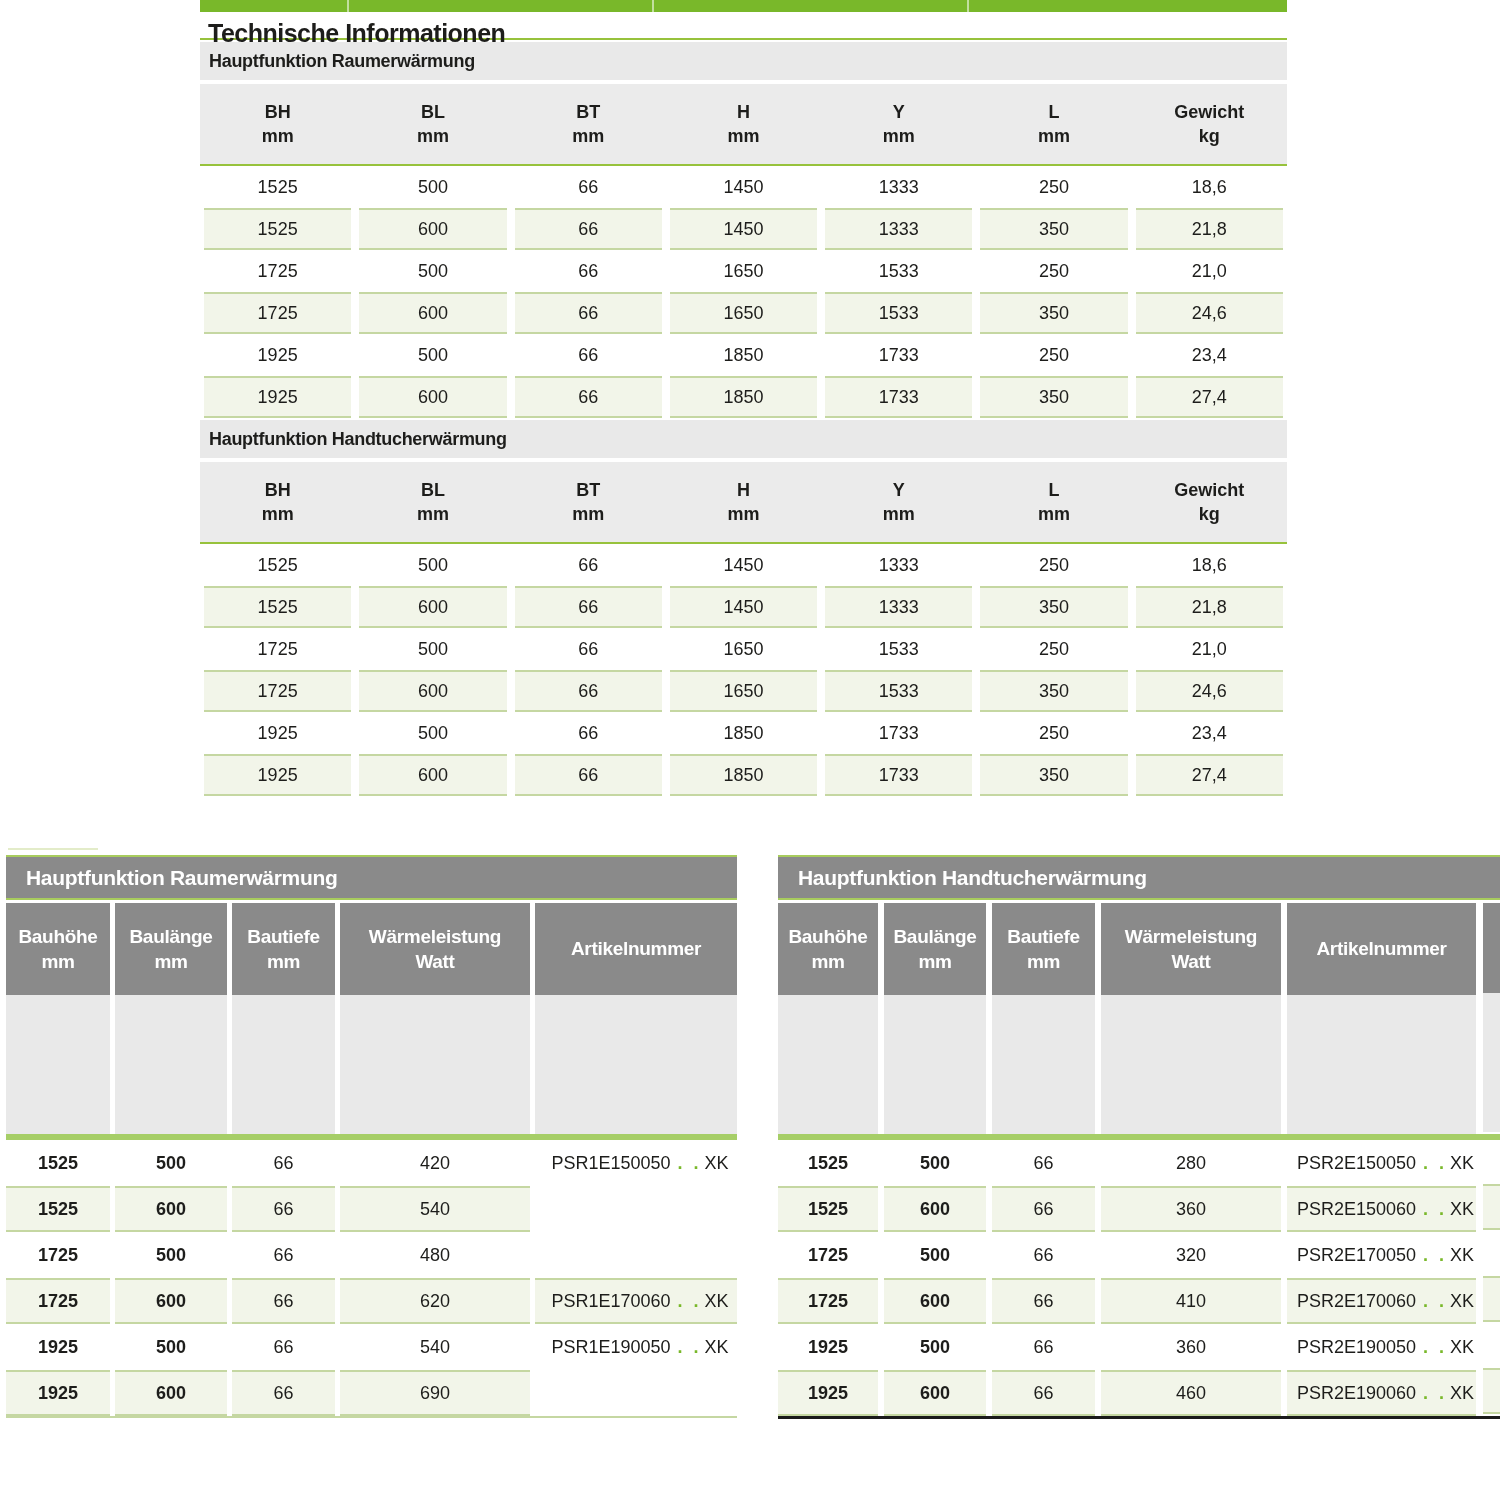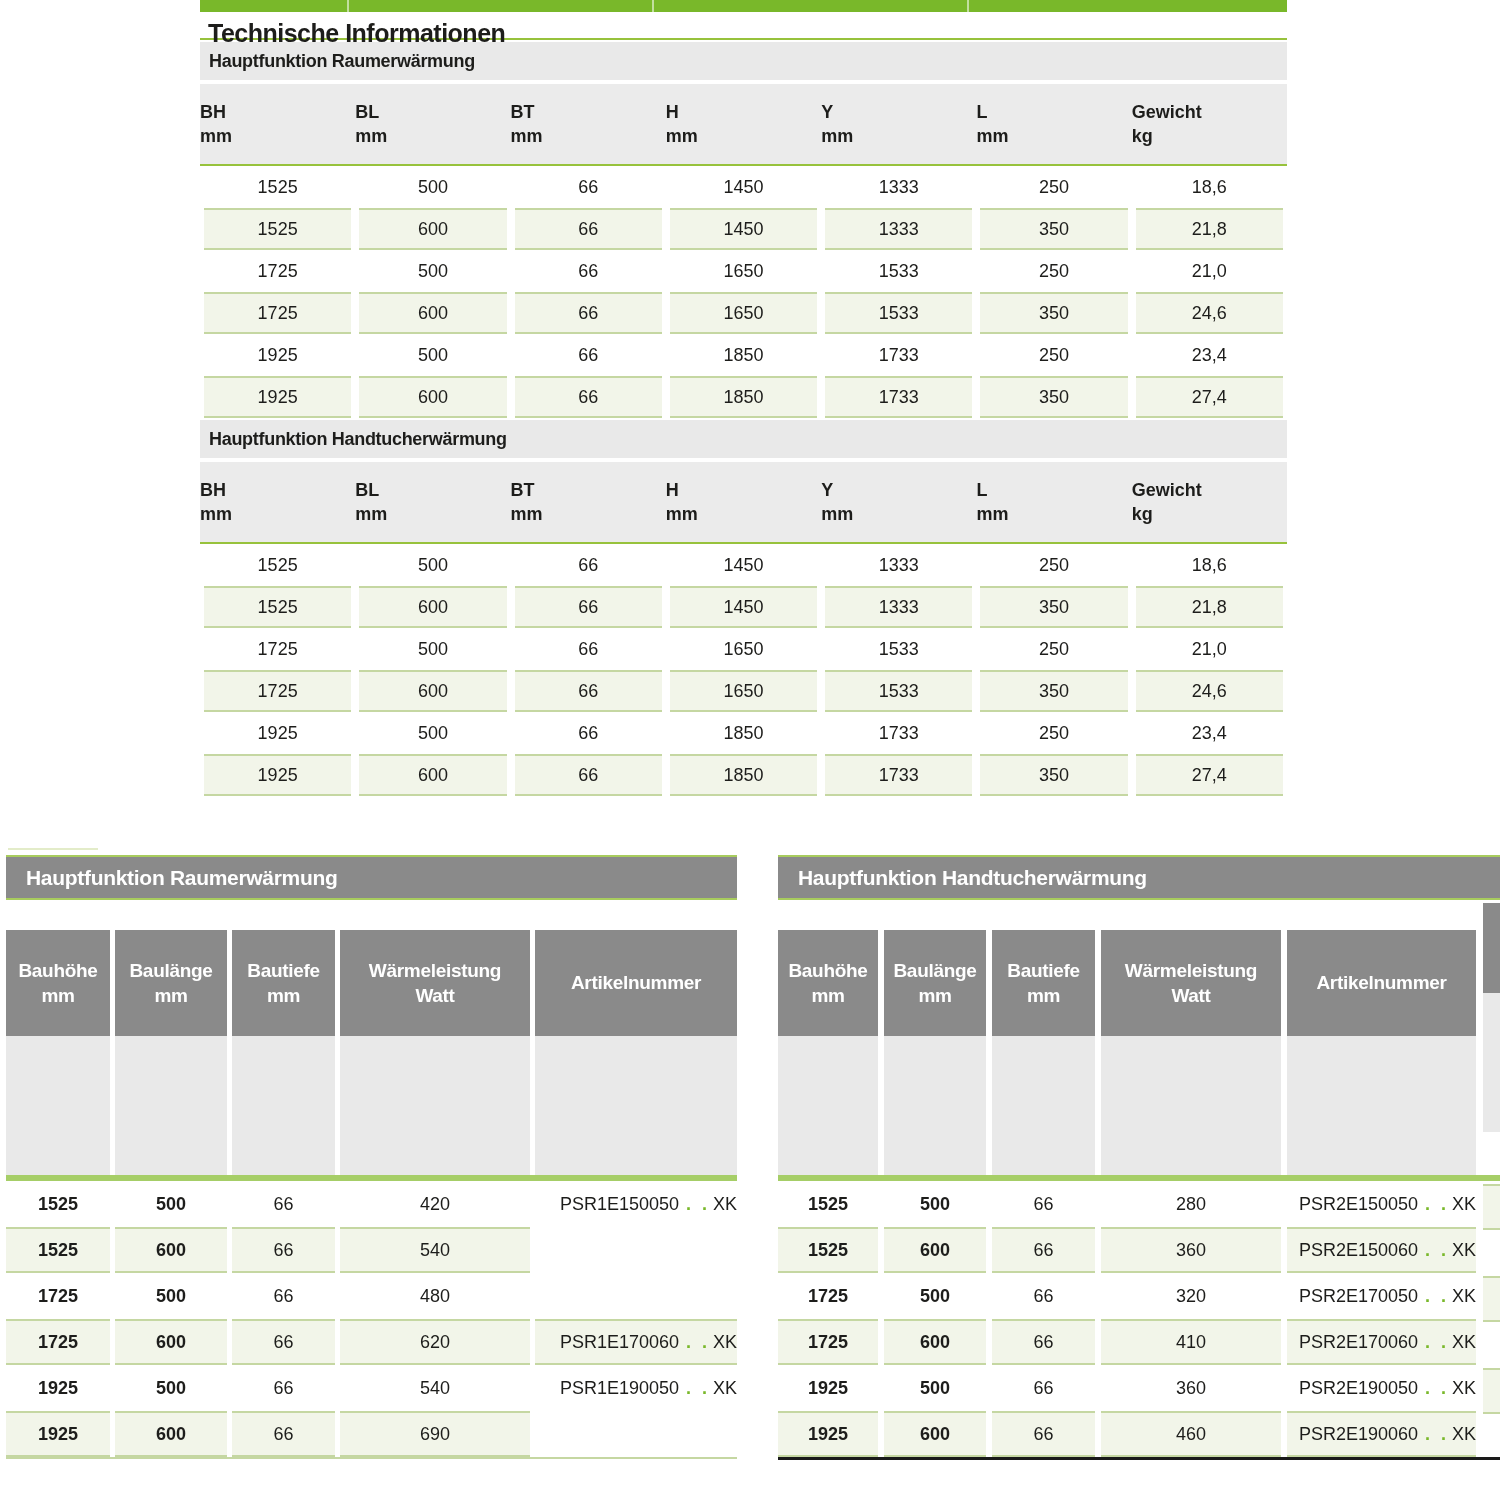--- a/index.html
+++ b/index.html
@@ -12,42 +12,42 @@
   }
   
   .top-section{position:absolute;left:200px;top:0;width:1087px;}
   .green-topbar{height:12px;background:var(--accent);position:relative;}
   .green-topbar .seg{position:absolute;top:0;width:2px;height:100%;background:rgba(255,255,255,.55);}
   .h1{height:26px;box-sizing:border-box;padding:6px 0 0 8px;font-size:25px;font-weight:bold;letter-spacing:-0.5px;line-height:30px;}
   .rule{height:2px;background:var(--rule);}
   .gap2{height:2px;} .gap4{height:4px;}
   .section-bar{height:38px;box-sizing:border-box;background:var(--secbar);font-size:18px;font-weight:bold;line-height:38px;padding-left:9px;letter-spacing:-0.3px;}
   .band{height:80px;background:var(--band);display:grid;grid-template-columns:repeat(7,1fr);}
-  .band .bandcell{display:flex;flex-direction:column;align-items:flex-start;justify-content:center;gap:6px;font-weight:bold;font-size:18px;line-height:18px;}
+  .band .bandcell{display:flex;flex-direction:column;align-items:center;justify-content:center;gap:6px;font-weight:bold;font-size:18px;line-height:18px;}
   .trow{height:42px;display:grid;grid-template-columns:repeat(7,1fr);}
   .trow .tcell{text-align:center;line-height:42px;font-size:18px;}
   .trow.green .tcell{margin:0 4px;background:var(--rowbg);border-top:2px solid var(--rowborder);border-bottom:2px solid var(--rowborder);line-height:38px;box-sizing:border-box;}
   
   .btable{position:absolute;top:855px;}
   #btable-left{left:6px;width:731px;}
   #btable-right{left:778px;width:722px;}
   .btitle{height:45px;box-sizing:border-box;background:var(--dkgray);border-top:2px solid var(--titleborder);border-bottom:2px solid var(--titleborder);color:#fff;font-size:21px;font-weight:bold;line-height:41px;padding-left:20px;letter-spacing:-0.3px;}
   .bgap{height:3px;}
   .bgrid{display:grid;}
   #btable-left .bgrid{grid-template-columns:104px 112px 103px 190px 202px;column-gap:5px;}
   #btable-right .bgrid{grid-template-columns:100px 102px 103px 180px 189px;column-gap:6px;width:699px;}
-  .bhead{height:106px;margin-top:27px;}
+  .bhead{height:92px;}
   .bhead .hcell{background:var(--dkgray);color:#fff;font-weight:bold;font-size:19px;display:flex;flex-direction:column;justify-content:center;align-items:center;gap:5px;line-height:20px;letter-spacing:-0.3px;}
   .bspacer{height:139px;}
   .bspacer .scell{background:var(--secbar);}
   .bline{height:6px;background:var(--thick);}
   .brow{height:46px;}
   .brow .bcell{text-align:center;line-height:46px;font-size:18px;white-space:nowrap;}
   .brow .bcell.bold{font-weight:bold;}
-  .brow .bcell.art{text-align:right;padding-left:8px;}
+  .brow .bcell.art{text-align:center;padding-left:8px;}
   .brow.green .bcell{background:var(--rowbg);border-top:2px solid var(--rowborder);border-bottom:2px solid var(--rowborder);line-height:42px;box-sizing:border-box;}
   .dots{color:var(--accent);font-weight:bold;letter-spacing:3px;margin:0 3px 0 7px;}
   .bbottom-left{height:2px;background:var(--rowborder);}
   .bbottom-right{height:3px;background:#1a1a1a;}
   .sliver{position:absolute;left:705px;width:17px;}
   .sliver.dark{background:var(--dkgray);}
   .sliver.gray{background:var(--secbar);}
   .sliver.greenrow{background:var(--rowbg);border-top:2px solid var(--rowborder);border-bottom:2px solid var(--rowborder);box-sizing:border-box;}
   .artifact-line{position:absolute;left:8px;top:848px;width:90px;height:2px;background:#E3ECC9;}
 </style>

